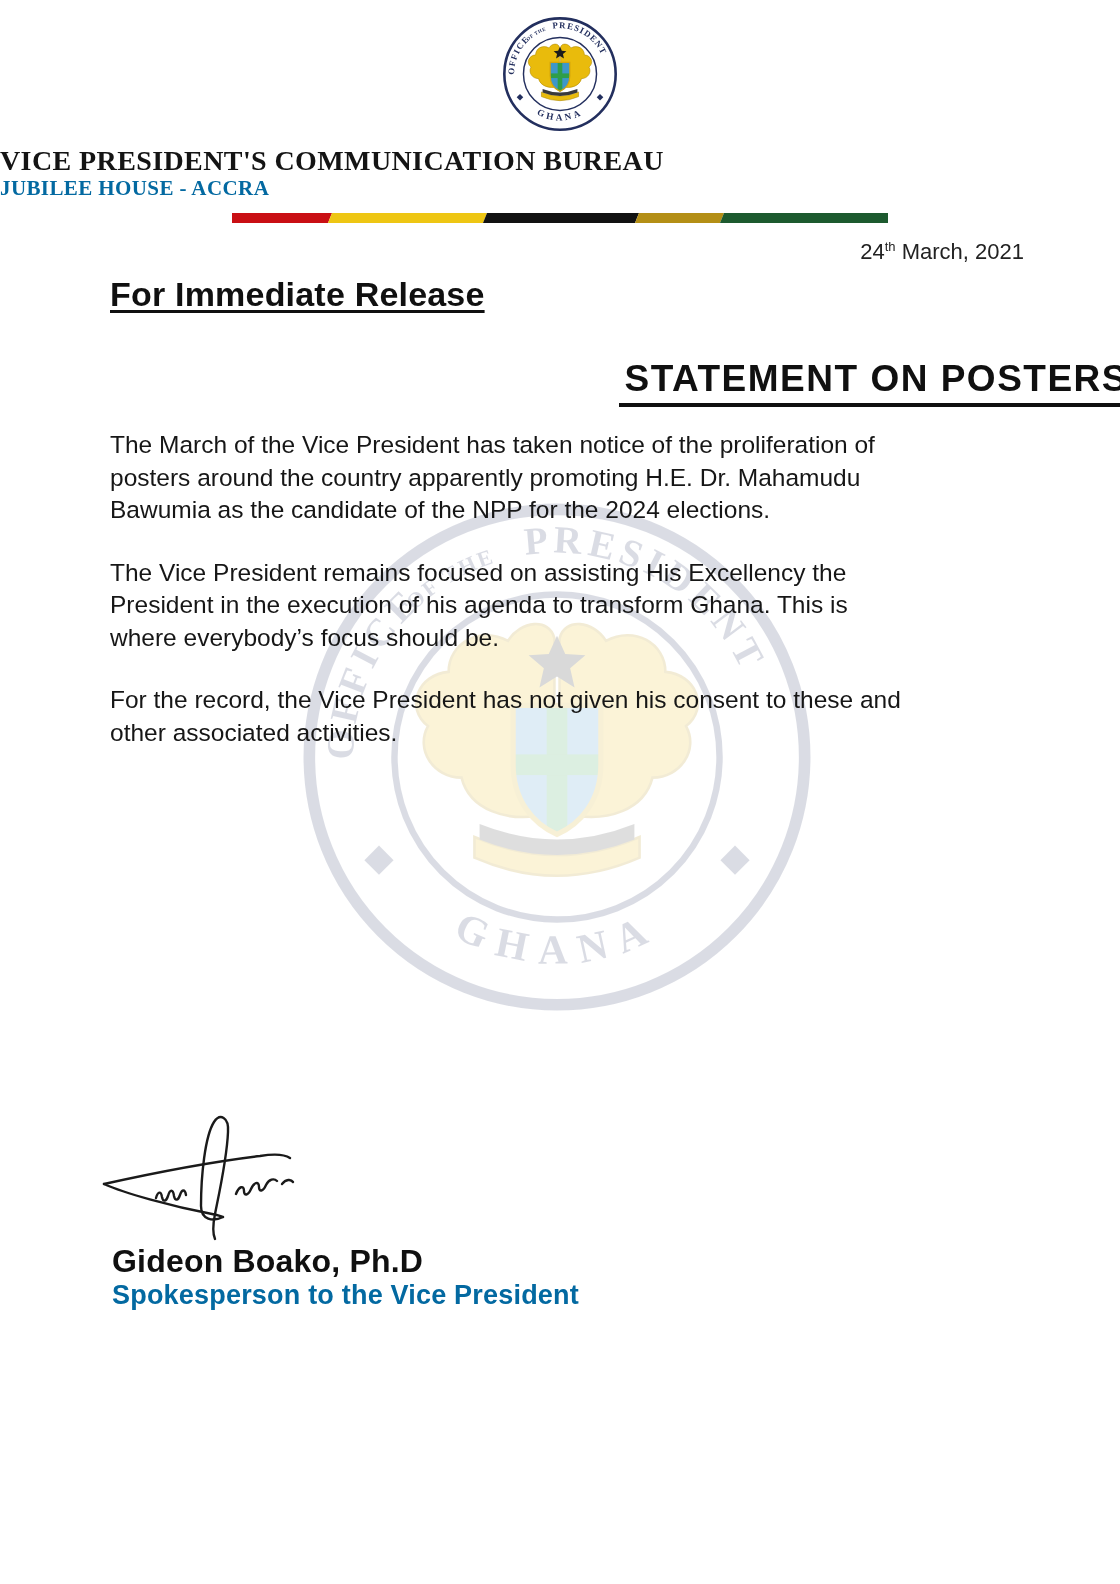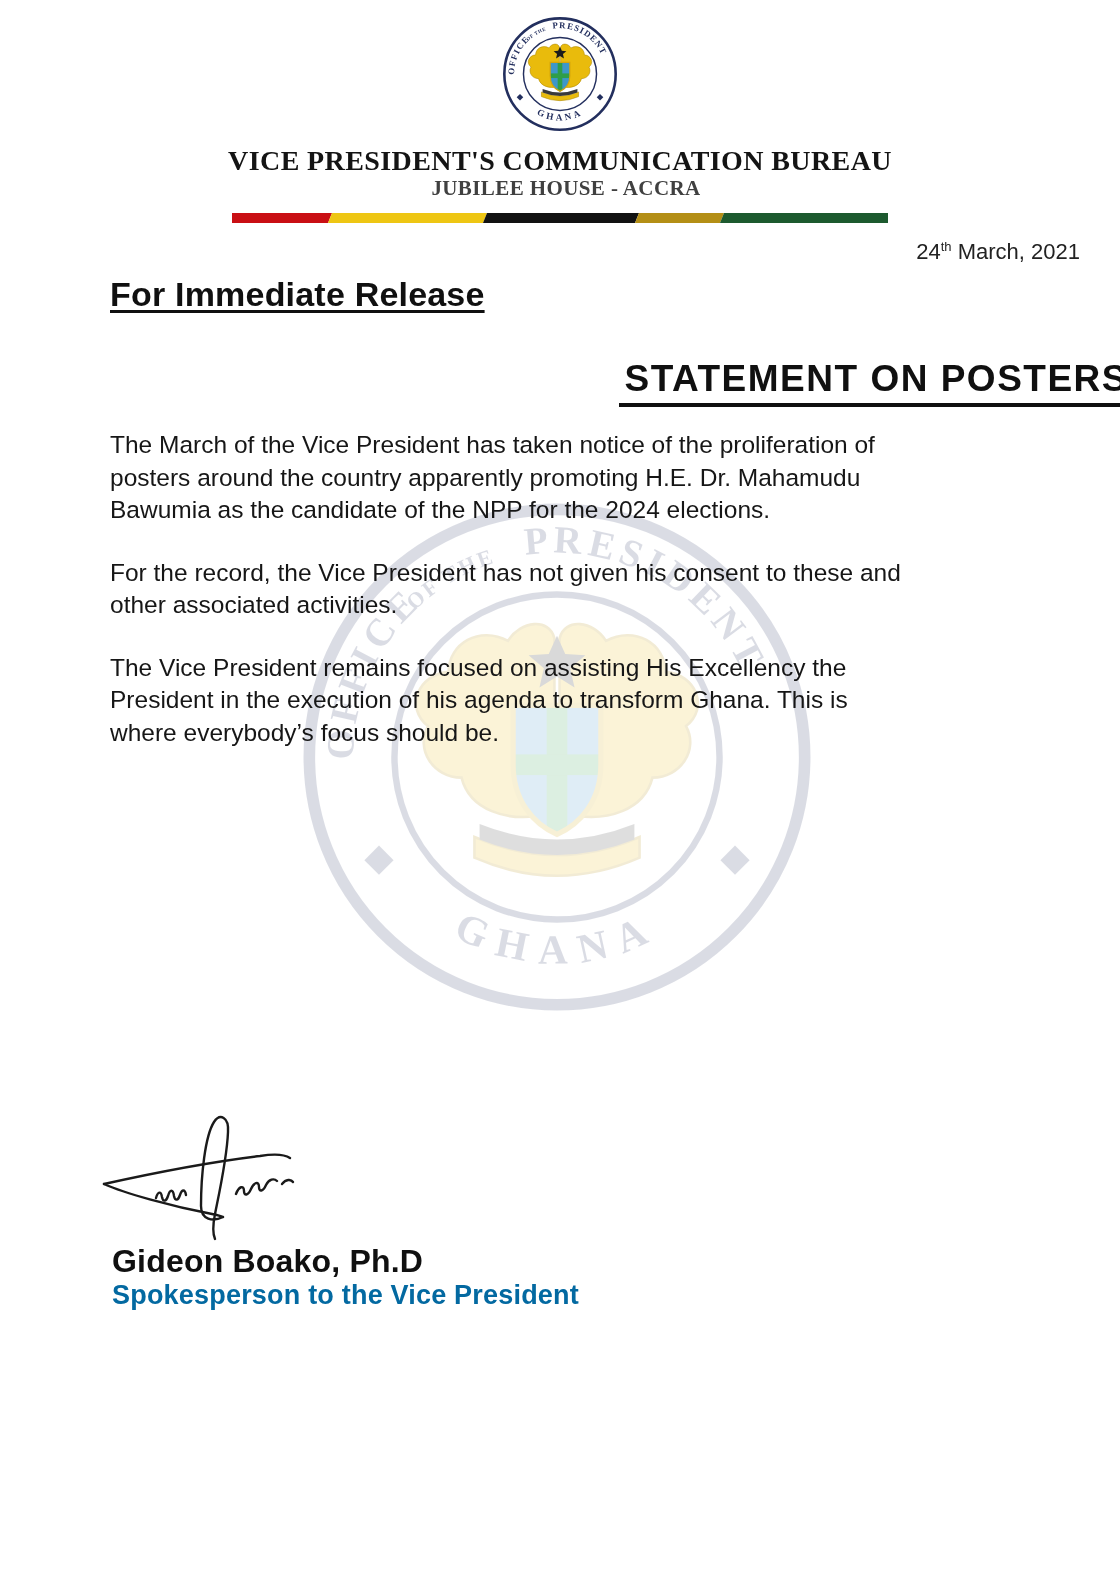--- a/index.html
+++ b/index.html
@@ -20,57 +20,56 @@
     position:absolute;
     left:299px;top:499px;
     width:516px;height:516px;
     opacity:0.16;
     z-index:0;
     pointer-events:none;
   }
   .watermark svg{width:100%;height:100%;display:block;}
 
   
-  .letterhead{padding-top:16px;text-align:center;}
+  .letterhead{padding-top:16px;}
   .seal-top{width:116px;height:116px;display:block;margin:0 auto;}
   .bureau{
     margin-top:14px;
     font-family:"Liberation Serif",serif;
     font-weight:700;
     font-size:28px;
     letter-spacing:0.4px;
     color:#141414;
     line-height:30px;
   }
   .location{
     font-family:"Liberation Serif",serif;
     font-weight:700;
     font-size:21px;
     letter-spacing:0.4px;
-    color:#404040;
+    color:#0369a1;
     line-height:24px;
-    padding-left:12px;
   }
   .flag-bar{
     width:656px;height:10px;
     margin:13px auto 0;
     display:flex;
     overflow:hidden;
   }
   .flag-bar span{height:100%;transform:skewX(-22deg);}
   .seg-red{width:104px;margin-left:-6px;}
   .seg-gold{width:155px;}
   .seg-black{width:152px;}
   .seg-olive{width:85px;}
   .seg-green{width:172px;margin-right:-6px;}
 
   
   .date-row{
     margin-top:16px;
-    padding-right:40px;
+    padding-right:96px;
     text-align:right;
     font-size:22px;
     color:#222222;
     line-height:26px;
   }
   .date-row sup{font-size:13px;line-height:0;}
   .release{
     display:inline-block;
     margin:10px 0 0 110px;
     font-size:34px;
@@ -216,27 +215,27 @@
       <h1 class="title">STATEMENT ON POSTERS</h1>
     </div>
 
     <section class="bodytext">
       <p>
         <span class="ln">The March of the Vice President has taken notice of the proliferation of</span>
         <span class="ln">posters around the country apparently promoting H.E. Dr. Mahamudu</span>
         <span class="ln">Bawumia as the candidate of the NPP for the 2024 elections.</span>
       </p>
       <p>
-        <span class="ln">For the record, the Vice President has not given his consent to these and</span>
-        <span class="ln">other associated activities.</span>
-      </p>
-      <p>
         <span class="ln">The Vice President remains focused on assisting His Excellency the</span>
         <span class="ln">President in the execution of his agenda to transform Ghana. This is</span>
         <span class="ln">where everybody’s focus should be.</span>
+      </p>
+      <p>
+        <span class="ln">For the record, the Vice President has not given his consent to these and</span>
+        <span class="ln">other associated activities.</span>
       </p>
     </section>
 
     <div class="sig-block">
       <svg class="sig-scribble" viewBox="0 0 212 132" xmlns="http://www.w3.org/2000/svg" fill="none" stroke="#1a1a1a" stroke-width="2.4" stroke-linecap="round">
         <path d="M4 74 C 40 66, 110 52, 160 46 C 172 44, 184 44, 190 48"></path>
         <path d="M4 74 C 24 83, 70 96, 112 104 C 117 105, 121 106, 123 107"></path>
         <path d="M123 107 C 113 112, 101 110, 101 96 C 101 66, 105 26, 114 12 C 120 3, 129 7, 128 22 C 127 48, 119 84, 115 104 C 113 114, 112 122, 115 129"></path>
         <path d="M56 88 c2 -7 5 -7 6 -1 c1 5 4 5 6 -1 c2 -7 5 -7 6 0 c1 5 4 5 6 -1 c2 -6 5 -6 6 0"></path>
         <path d="M136 84 c3 -8 8 -9 8 -3 c0 5 4 5 7 -2 c3 -7 8 -8 8 -2 c0 5 4 5 7 -2 c3 -6 8 -7 11 -4"></path>

